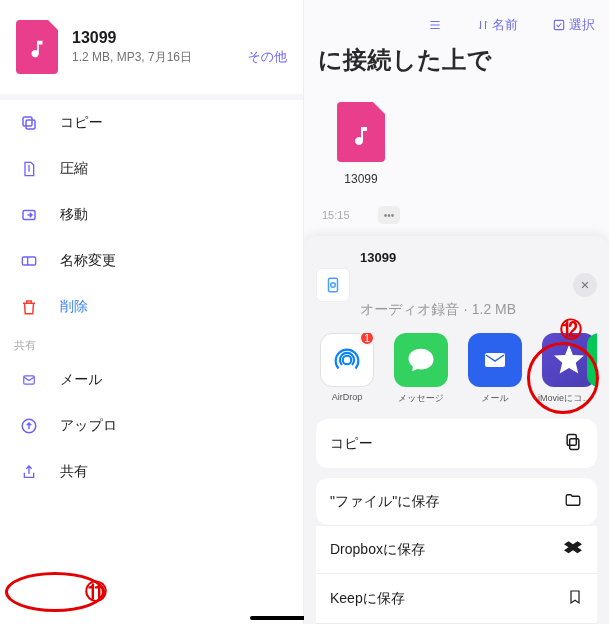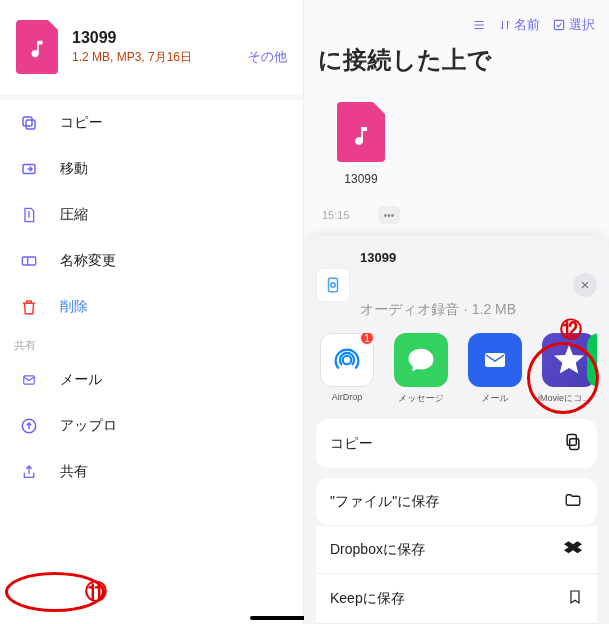--- a/index.html
+++ b/index.html
@@ -23,21 +23,21 @@
       background: #e83e8c; border-radius: 4px;
       position: relative; margin-right: 14px;
     }
     .file-icon-lg::before {
       content: ""; position: absolute; top:0; right:0;
       border-style: solid; border-width: 0 10px 10px 0;
       border-color: transparent #fff transparent transparent;
     }
     .file-icon-lg svg { position: absolute; top: 18px; left: 10px; }
     .file-title { font-size: 16px; font-weight: 600; color: #1c1c1e; }
-    .file-meta { font-size: 12px; color: #c2410c; margin-top: 2px; }
+    .file-meta { font-size: 12px; color: #737373; margin-top: 2px; }
     .file-other { font-size: 13px; color: #6c63ff; margin-left:auto; margin-top:20px;}
 
     .nearby-box { padding: 16px; display:flex; align-items: flex-start;}
     .avatar-circle {
       width: 46px; height:46px; border-radius:50%; background:#f2f2f5;
       display:flex; align-items:center; justify-content:center; margin-right:12px;
     }
     .nearby-title { font-size:14px; font-weight:600; color:#1c1c1e;}
     .nearby-desc { font-size:11px; color:#999; margin-top:4px; line-height:1.5;}
 
@@ -46,21 +46,21 @@
     .menu li {
       display:flex; align-items:center; padding: 12px 18px;
       font-size:14px; color:#1c1c1e;
     }
     .menu .micon { width:22px; height:22px; margin-right: 20px; display:flex; align-items:center; justify-content:center;}
     .menu .red { color:#3b82f6;text-align:right;}
     .section-label { font-size:11px; color:#aaa; padding:8px 14px 4px;}
 
     
     .r-top { padding: 16px 14px 0;}
-    .r-top-actions { display:flex; justify-content:flex-end; gap:12px; color:#6f6cf0; font-size:13px; align-items:center;}
+    .r-top-actions { display:flex; justify-content:flex-end; gap:34px; color:#6f6cf0; font-size:13px; align-items:center;}
     .r-top-actions .act{display:flex;align-items:center;gap:3px;}
     .r-title { font-size:24px; font-weight:700; color:#2a2a2a; margin-top:10px; letter-spacing:0.5px;}
 
     .file-card { margin:26px 0 0 14px; width:86px;}
     .file-card .thumb {
       width:48px;height:60px;background:#e83e8c;border-radius:4px;
       margin:0 auto;position:relative;
     }
     .file-card .thumb::before{
       content:"";position:absolute;top:0;right:0;
@@ -140,35 +140,35 @@
       <span class="micon">
           <svg width="18" height="18" viewBox="0 0 24 24" fill="none" stroke="#6c63ff" stroke-width="2">
             <rect x="8" y="8" width="12" height="12" rx="2"></rect>
             <rect x="4" y="4" width="12" height="12" rx="2"></rect>
           </svg>
         </span>
       <span>コピー</span>
     </li>
     <li>
       <span class="micon">
+          <svg width="16" height="20" viewBox="0 0 24 24" fill="none" stroke="#6c63ff" stroke-width="2">
+            <path d="M6 2h9l4 4v16H6z"></path>
+            <path d="M12 6v10"></path>
+          </svg>
+        </span>
+      <span>圧縮</span>
+    </li>
+    <li>
+      <span class="micon">
           <svg width="18" height="18" viewBox="0 0 24 24" fill="none" stroke="#6c63ff" stroke-width="2">
             <rect x="4" y="6" width="16" height="12" rx="2"></rect>
             <path d="M10 12h6m-3-3 3 3-3 3"></path>
           </svg>
         </span>
       <span>移動</span>
-    </li>
-    <li>
-      <span class="micon">
-          <svg width="16" height="20" viewBox="0 0 24 24" fill="none" stroke="#6c63ff" stroke-width="2">
-            <path d="M6 2h9l4 4v16H6z"></path>
-            <path d="M12 6v10"></path>
-          </svg>
-        </span>
-      <span>圧縮</span>
     </li>
     <li>
       <span class="micon">
           <svg width="20" height="16" viewBox="0 0 24 24" fill="none" stroke="#6c63ff" stroke-width="2">
             <rect x="2" y="6" width="20" height="12" rx="2"></rect>
             <path d="M10 6v12"></path>
           </svg>
         </span>
       <span>名称変更</span>
     </li>

